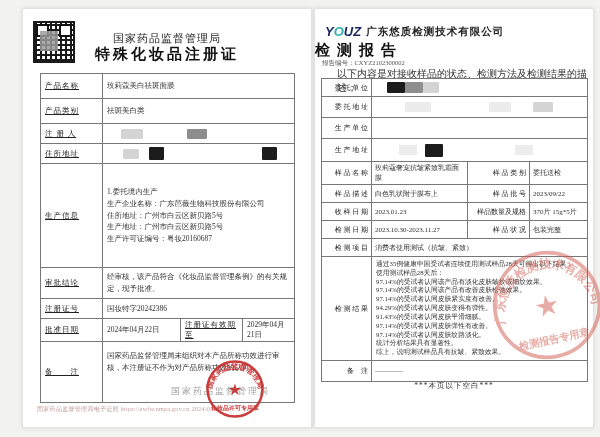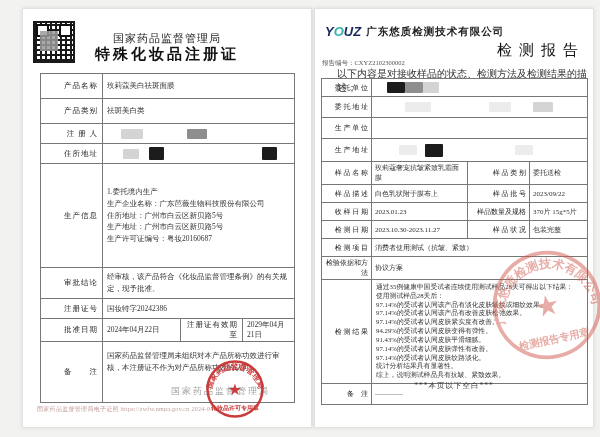--- a/index.html
+++ b/index.html
@@ -19,21 +19,21 @@
         repeating-linear-gradient(0deg,#1a1a1a 0 2px,transparent 2px 5px),
         repeating-linear-gradient(90deg,#1a1a1a 0 2px,transparent 2px 5px);}
   .qr:before{content:"";position:absolute;left:1px;top:1px;width:9px;height:9px;border:2px solid #111;background:#fff;}
   .qr:after{content:"";position:absolute;right:1px;top:1px;width:9px;height:9px;border:2px solid #111;background:#fff;}
   .qr .qr-redact{position:absolute;left:5px;top:8px;width:18px;height:20px;background:#9b9b9b;opacity:.85;}
   .doc-agency{position:absolute;left:0;right:0;top:22px;text-align:center;font-size:11px;color:#222;letter-spacing:1px;}
   .doc-title{position:absolute;left:0;right:0;top:36px;text-align:center;font-size:15px;font-weight:bold;color:#111;letter-spacing:3px;}
 
   table.cert{position:absolute;left:17px;top:64px;width:254px;border-collapse:collapse;table-layout:fixed;}
   table.cert td{border:1px solid #777;font-size:7.5px;padding:1px 4px;color:#333;vertical-align:middle;overflow:hidden;}
-  table.cert td.lbl{text-align:right;color:#222;letter-spacing:1px;}
+  table.cert td.lbl{text-align:left;color:#222;letter-spacing:1px;text-decoration:underline;}
   .h22{height:22px}.h19{height:17px}.h103{height:101px}.h30{height:28px}.h62{height:58px}
   .multi{white-space:pre-line;line-height:1.55;padding-left:6px;}
   .remark-cell{white-space:normal;line-height:1.6;padding:4px 6px;margin-top:10px;}
 
   .rd{display:inline-block;height:10px;vertical-align:middle;border-radius:1px;}
   .rd-light{background:#d4d4d4;}
   .rd-mid{background:#8e8e8e;}
   .rd-dark{background:#1c1c1c;}
   .rd-faint{background:#ececec;}
 
@@ -42,21 +42,21 @@
 
   .seal{position:absolute;pointer-events:none;}
   #seal-left{left:182px;top:350px;width:60px;height:60px;opacity:.93;}
   #seal-right{left:176px;top:240px;width:112px;height:112px;opacity:.5;transform:rotate(-12deg);}
 
   
   .logo-row{position:absolute;left:10px;top:15px;font-size:0;white-space:nowrap;}
   .logo-letter{font-family:"Liberation Sans","DejaVu Sans",sans-serif;font-weight:bold;font-style:italic;font-size:13px;color:#17265e;}
   .logo-letter.teal{color:#2fb3ab;}
   .logo-company{font-size:10.5px;font-weight:bold;color:#222;margin-left:5px;letter-spacing:1px;vertical-align:1px;}
-  .report-title{position:absolute;left:0;right:8px;top:32px;text-align:right;font-size:15px;font-weight:normal;letter-spacing:7px;color:#111;}
+  .report-title{position:absolute;left:0;right:8px;top:32px;text-align:left;font-size:15px;font-weight:bold;letter-spacing:7px;color:#111;}
   .report-no{position:absolute;left:7px;top:50px;font-size:6.5px;color:#555;}
   .report-intro{position:absolute;left:22px;top:58px;font-size:10px;color:#333;}
 
   table.report{position:absolute;left:6px;top:69px;width:266px;border-collapse:collapse;table-layout:fixed;}
   table.report td{border:1px solid #777;font-size:7px;padding:1px 3px;color:#333;vertical-align:middle;overflow:hidden;}
   table.report td.lbl{text-align:right;color:#222;}
   .rh17{height:15px}.rh20{height:18px}.rh22{height:20px}.rh96{height:96px}
   .results-cell{white-space:pre-line;line-height:1.3;font-size:6.8px !important;padding:3px 4px !important;}
   .page-end{position:absolute;left:0;right:0;top:372px;text-align:center;font-size:7.5px;color:#333;letter-spacing:1px;}
 </style>
@@ -214,24 +214,20 @@
       <td class="lbl rh17">检 测 日 期</td>
       <td>2023.10.30-2023.11.27</td>
       <td class="lbl">样 品 状 况</td>
       <td>包装完整</td>
     </tr>
     <tr>
       <td class="lbl rh17">检 测 项 目</td>
       <td colspan="3">消费者使用测试（抗皱、紧致）</td>
     </tr>
     <tr>
-      <td class="lbl rh17">检验依据和方法</td>
-      <td colspan="3">协议方案</td>
-    </tr>
-    <tr>
       <td class="lbl rh96">检 测 结 果</td>
       <td colspan="3" class="results-cell">通过35例健康中国受试者连续使用测试样品28天可得出以下结果：
 使用测试样品28天后：
 97.14%的受试者认同该产品有淡化皮肤皱纹或细纹效果。
 97.14%的受试者认同该产品有改善皮肤松弛效果。
 97.14%的受试者认同皮肤紧实度有改善。
 94.29%的受试者认同皮肤变得有弹性。
 91.43%的受试者认同皮肤平滑细腻。
 97.14%的受试者认同皮肤弹性有改善。
 97.14%的受试者认同皮肤纹路淡化。

